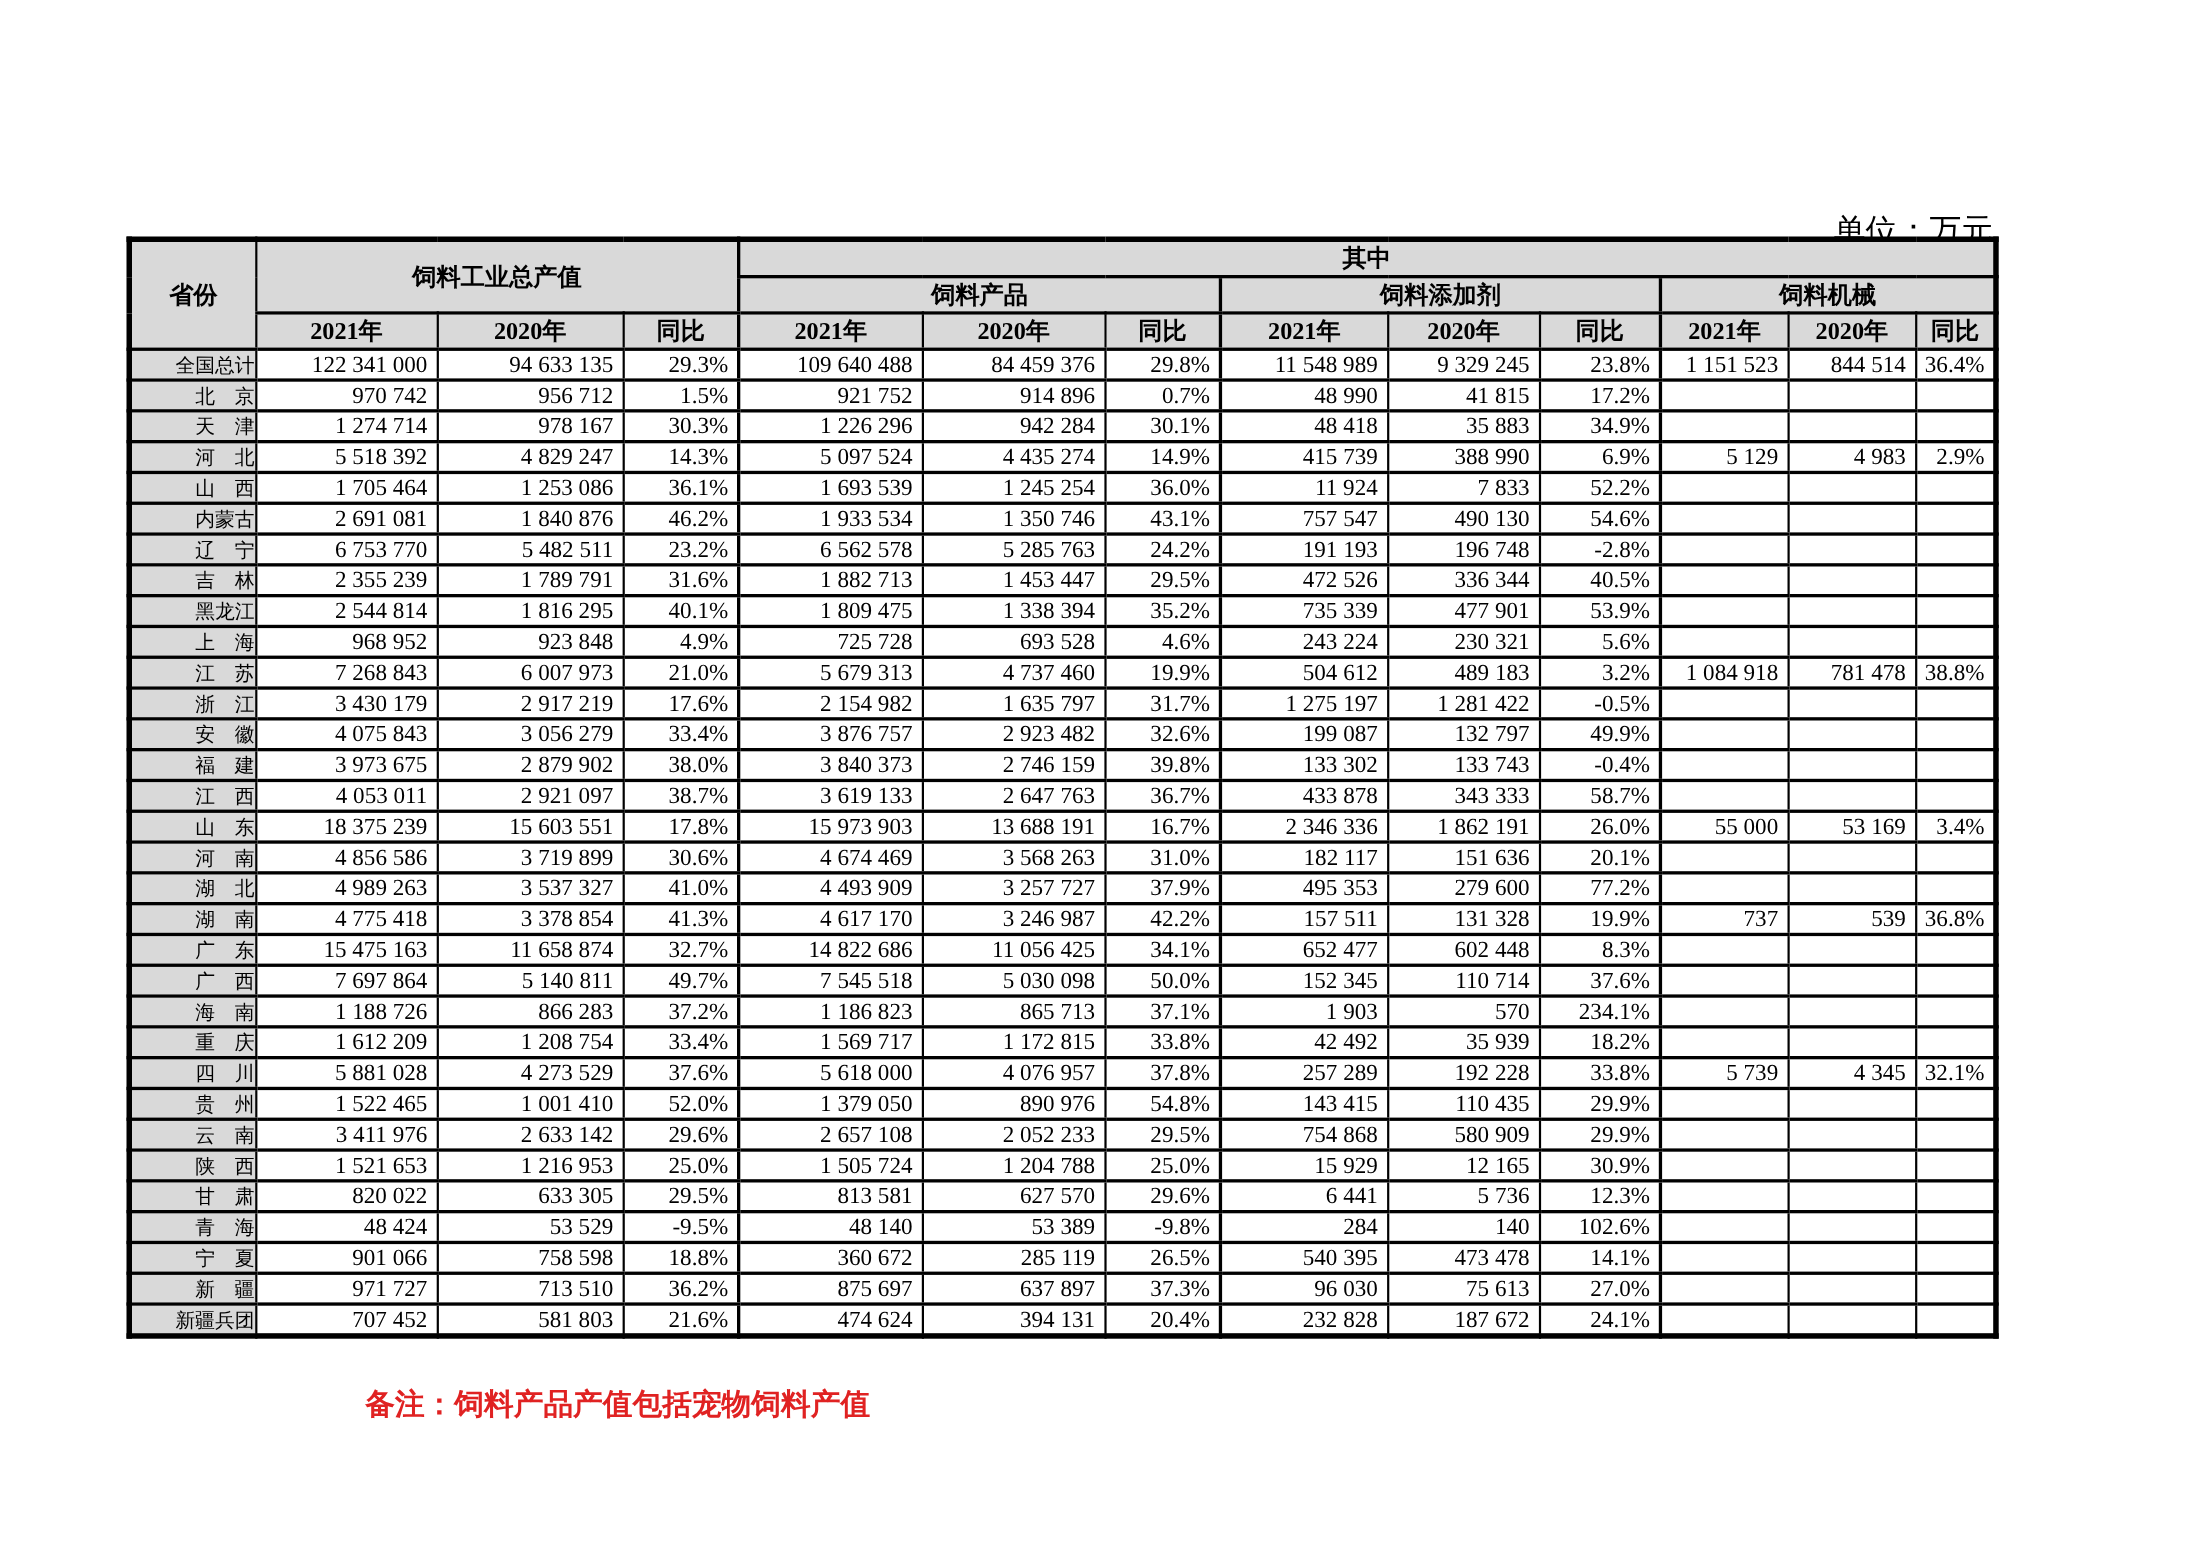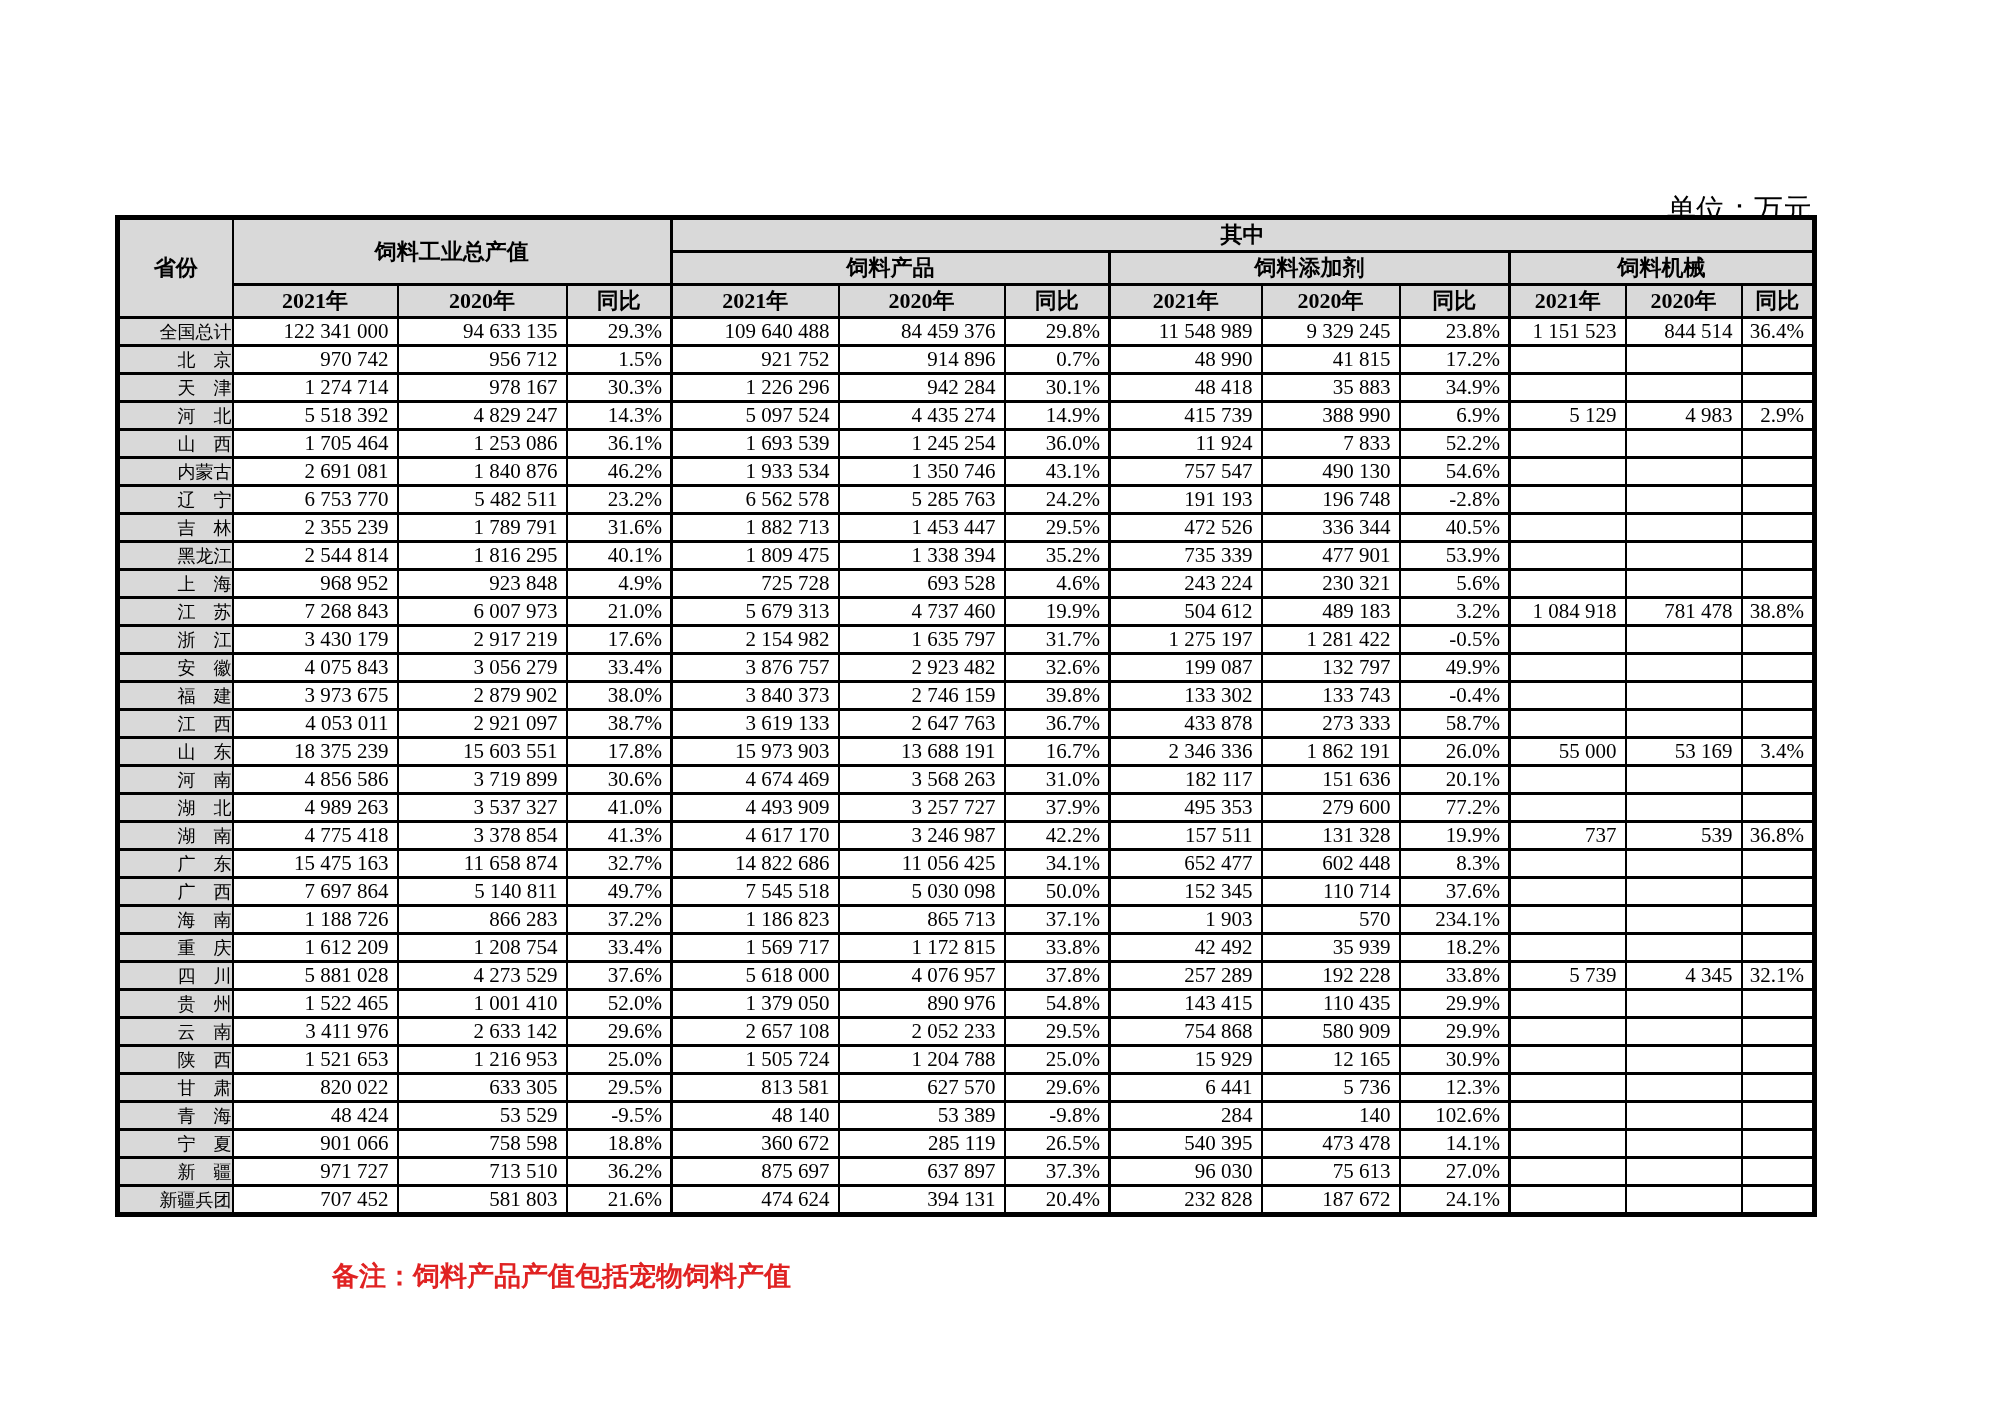--- a/index.html
+++ b/index.html
@@ -303,21 +303,21 @@
           </tr>
           <tr>
             <th class="prov">江　西</th>
             <td>4 053 011</td>
             <td>2 921 097</td>
             <td>38.7%</td>
             <td class="gs">3 619 133</td>
             <td>2 647 763</td>
             <td>36.7%</td>
             <td class="gs">433 878</td>
-            <td>273 333</td>
+            <td>343 333</td>
             <td>58.7%</td>
             <td class="gs"></td>
             <td></td>
             <td></td>
           </tr>
           <tr>
             <th class="prov">山　东</th>
             <td>18 375 239</td>
             <td>15 603 551</td>
             <td>17.8%</td>

